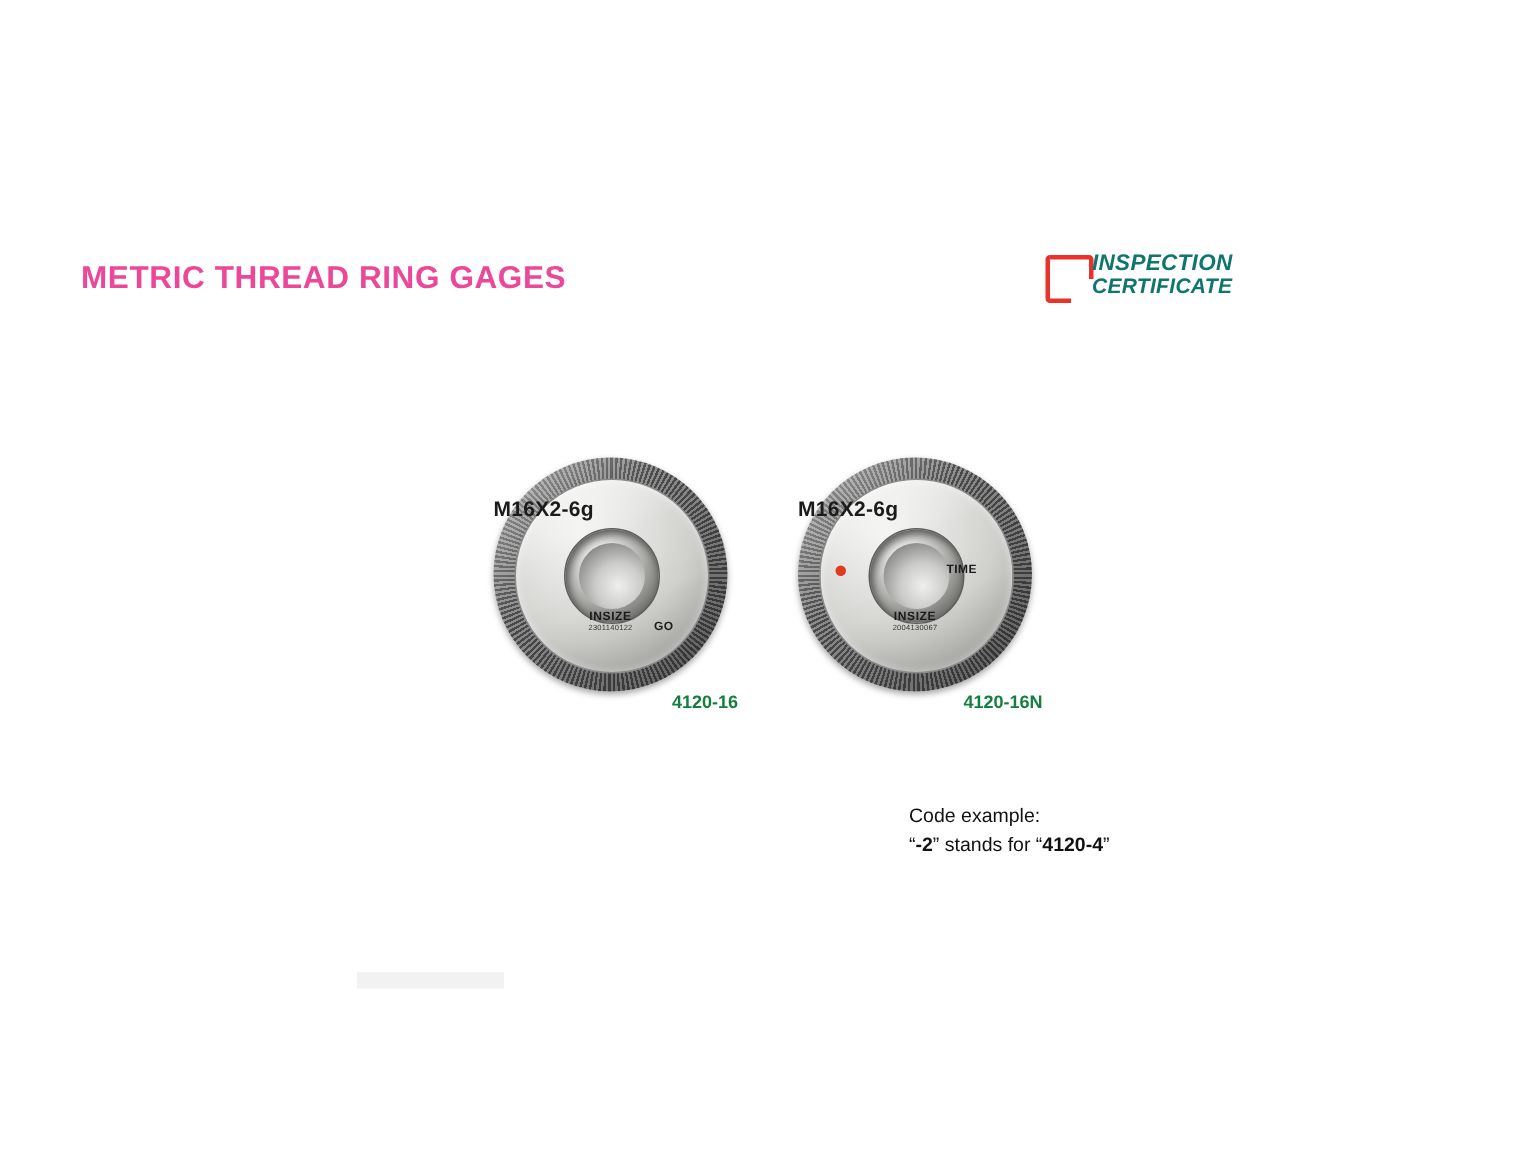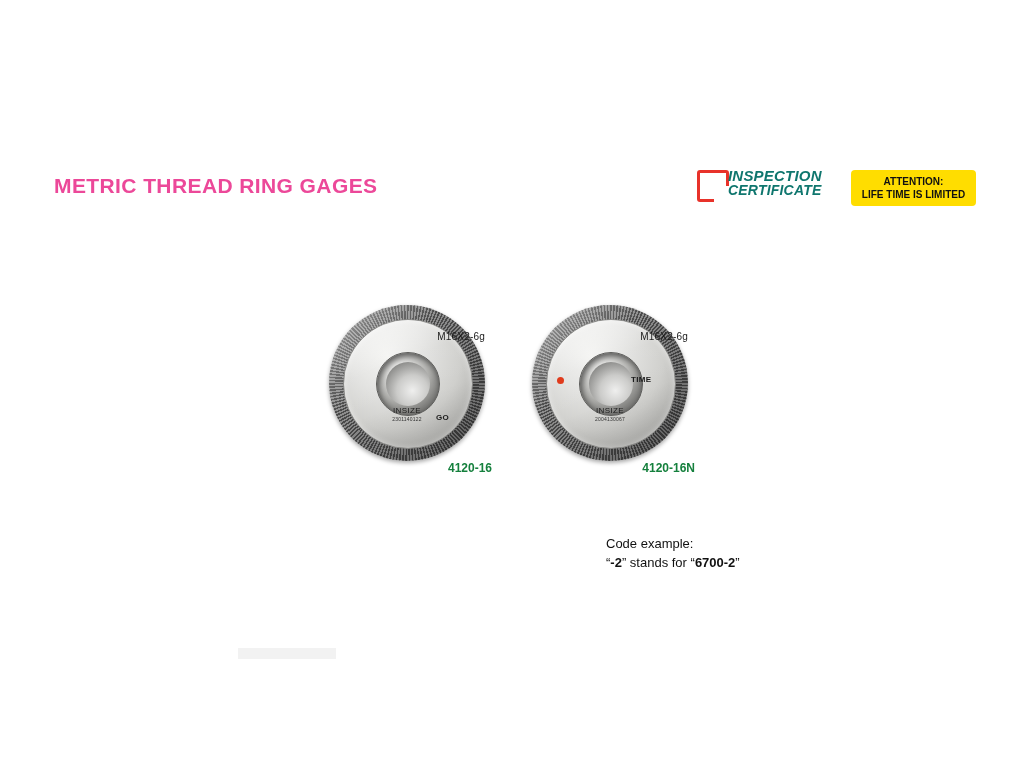--- a/index.html
+++ b/index.html
@@ -169,23 +169,23 @@
     width: 44px;
     height: 44px;
     border-radius: 50%;
     background: radial-gradient(circle at 60% 65%, #efefee 0%, #cbcbc9 40%, #8f8f8d 75%, #5a5a58 100%);
   }
   .lbl-size {
     position: absolute;
     left: 0;
     top: 26px;
     width: 156px;
-    text-align: right;
-    font-size: 10px;
-    font-weight: normal;
+    text-align: left;
+    font-size: 14px;
+    font-weight: bold;
     color: #1b1b1b;
     letter-spacing: 0.2px;
   }
   .lbl-type {
     position: absolute;
     top: 70px;
     font-size: 8px;
     font-weight: bold;
     color: #1b1b1b;
     letter-spacing: 0.3px;
@@ -203,21 +203,21 @@
   }
   .brand-block {
     position: absolute;
     left: 42px;
     top: 101px;
     width: 72px;
     text-align: center;
   }
   .brand-name {
     font-size: 8px;
-    font-weight: normal;
+    font-weight: bold;
     color: #1b1b1b;
     letter-spacing: 0.4px;
     white-space: nowrap;
   }
   .brand-serial {
     font-size: 5px;
     color: #333333;
     letter-spacing: 0.2px;
     margin-top: 1px;
     white-space: nowrap;
@@ -291,24 +291,20 @@
   <div class="page-title">METRIC THREAD RING GAGES</div>
 
   <div class="cert-logo">
     <div class="cert-square"></div>
     <div class="cert-text">
       <div class="cert-line1">INSPECTION</div>
       <div class="cert-line2">CERTIFICATE</div>
     </div>
   </div>
 
-  <div class="attention-badge">
-    <div>ATTENTION:</div>
-    <div>LIFE TIME IS LIMITED</div>
-  </div>
 
   <div class="gage gage-go">
     <div class="ring-outer">
       <div class="ring-outer-shade"></div>
       <div class="ring-face">
         <div class="ring-face-hi"></div>
       </div>
       <div class="ring-bore">
         <div class="ring-bore-inner"></div>
       </div>
@@ -338,18 +334,18 @@
         <div class="brand-name">INSIZE</div>
         <div class="brand-serial">2004130067</div>
       </div>
     </div>
   </div>
   <div class="gage-caption cap-nogo">4120-16N</div>
 
 
   <div class="code-example">
     <div>Code example:</div>
-    <div><span>“</span><b>-2</b><span>” stands for “</span><b>6700-2</b><span>”</span></div>
+    <div><span>“</span><b>-2</b><span>” stands for “</span><b>4120-4</b><span>”</span></div>
   </div>
 
   <div class="ghost-artifact"></div>
 
 </div>
 
 </body></html>

